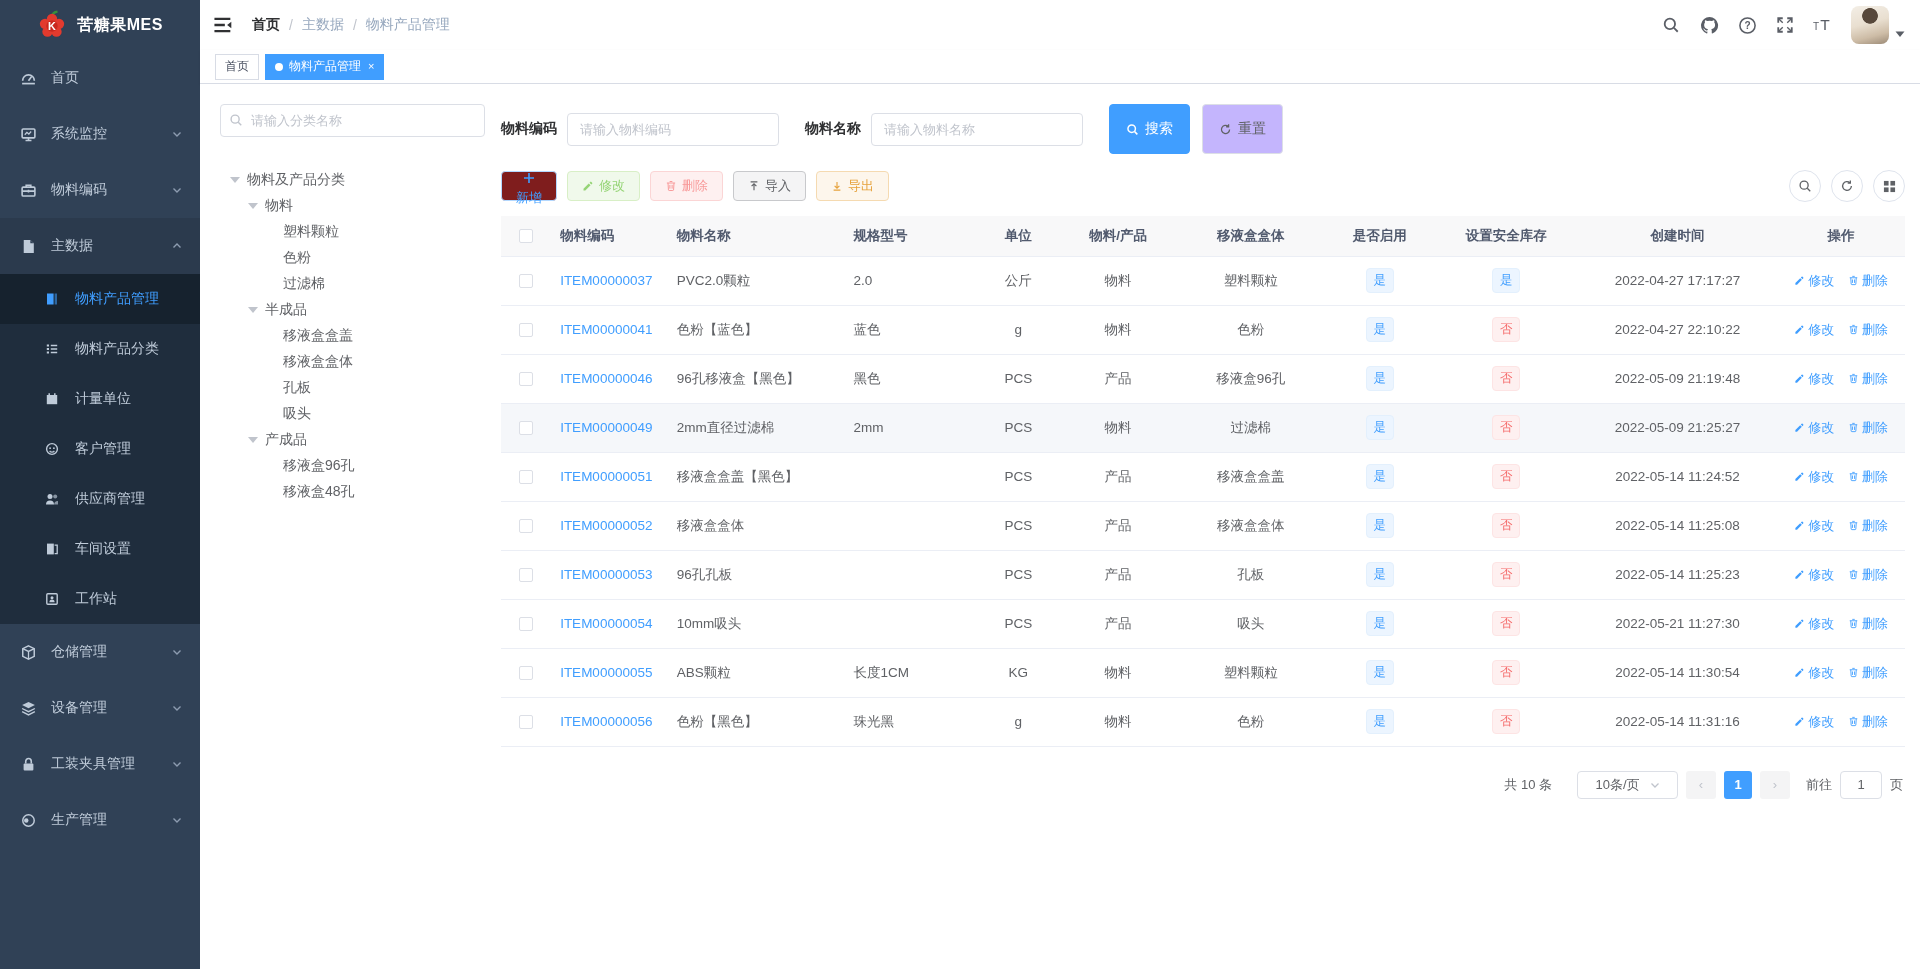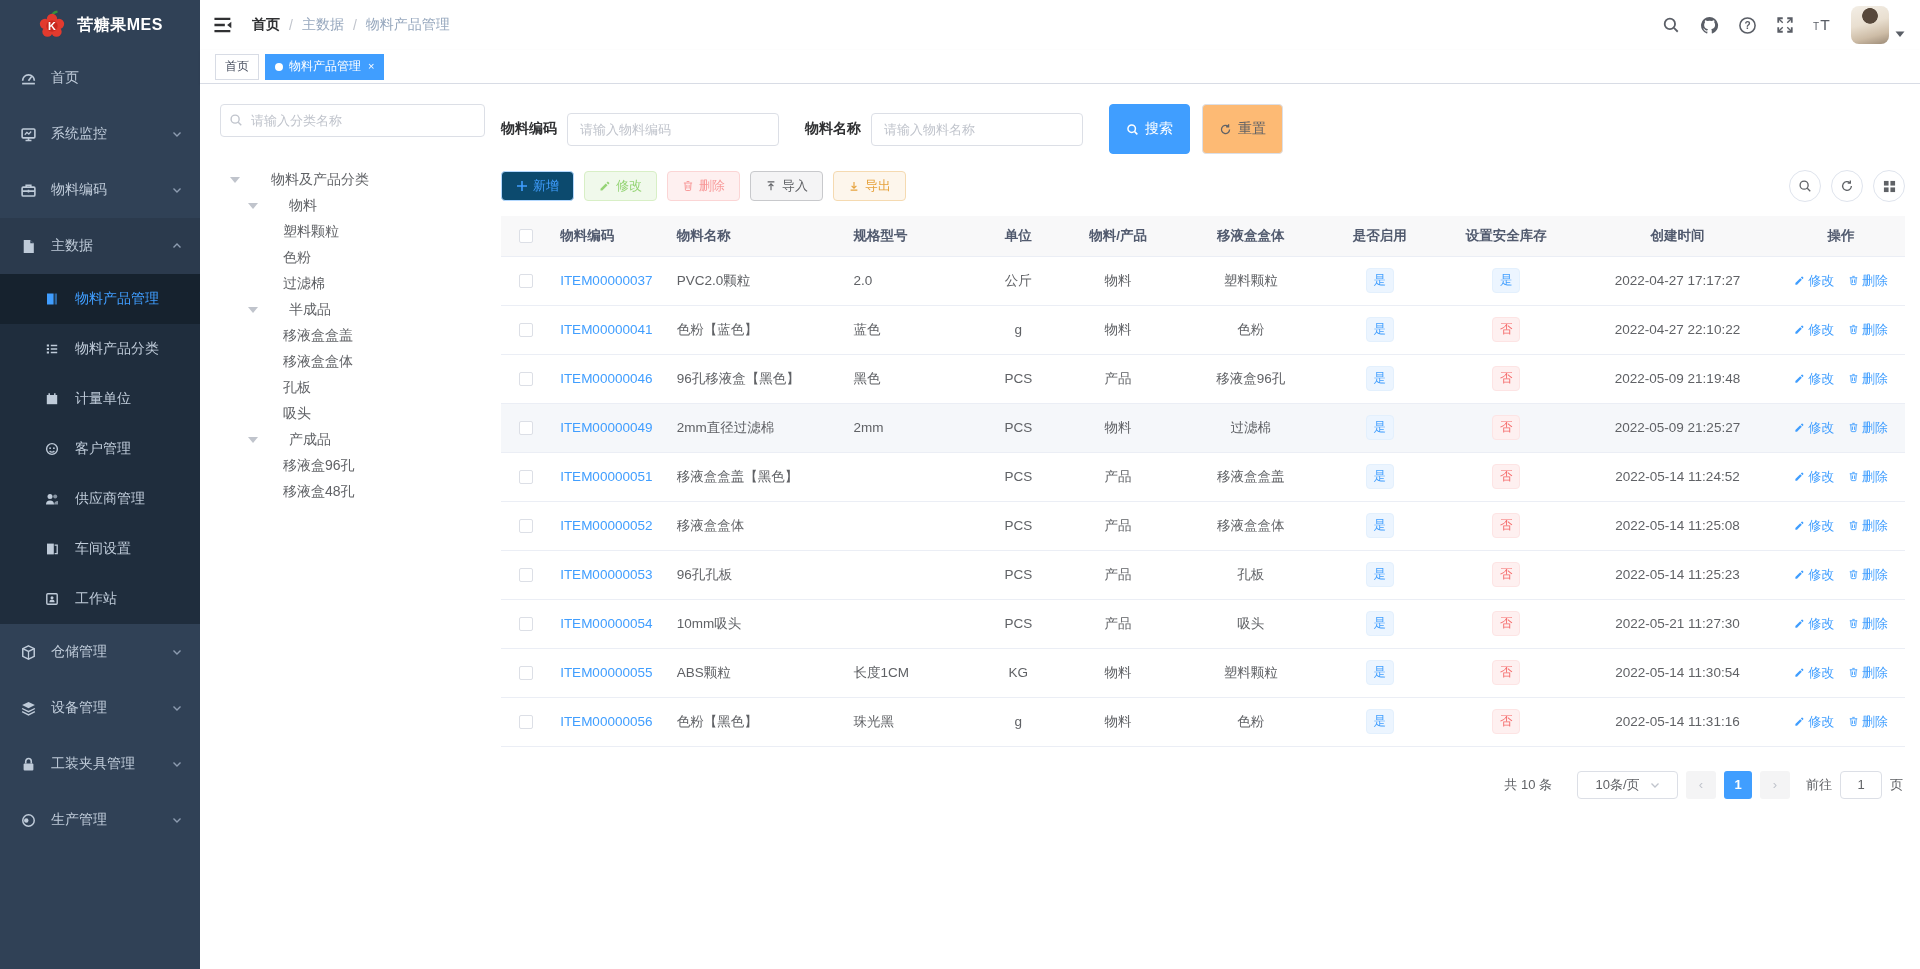--- a/index.html
+++ b/index.html
@@ -50,37 +50,37 @@
 
   
   .content { flex:1; display:flex; padding:20px 15px 0 20px; background:#fff; min-height:0; }
 
   .tree-panel { width:265px; flex-shrink:0; margin-right:16px; }
   .tree-search { position:relative; }
   .tree-search input { width:100%; height:33px; border:1px solid #dcdfe6; border-radius:4px; padding:0 10px 0 30px; font-size:13px; color:#606266; outline:none; font-family:inherit; }
   .tree-search input::placeholder { color:#c0c4cc; }
   .tree-search .search-glyph { position:absolute; left:9px; top:9px; color:#c0c4cc; }
   .tree { margin-top:30px; }
-  .tree-node { height:26px; display:flex; align-items:center; font-size:14px; color:#606266; cursor:pointer;gap:24px; }
+  .tree-node { height:26px; display:flex; align-items:center; font-size:14px; color:#606266; cursor:pointer; }
   .tree-node .caret { width:0; height:0; border-left:5px solid transparent; border-right:5px solid transparent; border-top:6px solid #c0c4cc; margin-right:7px; flex-shrink:0; }
   .lv0 { padding-left:10px; } .lv1 { padding-left:28px; } .lv2 { padding-left:63px; }
 
   .table-panel { flex:1; min-width:0; display:flex; flex-direction:column; }
 
   .filter-row { display:flex; align-items:center; }
   .filter-label { font-weight:bold; color:#303133; font-size:14px; margin-right:10px; white-space:nowrap; }
   .filter-input { width:212px; height:33px; border:1px solid #dcdfe6; border-radius:4px; padding:0 12px; font-size:13px; color:#606266; outline:none; margin-right:26px; font-family:inherit; }
   .filter-input::placeholder { color:#c0c4cc; }
   .btn { height:50px; display:inline-flex; align-items:center; gap:6px; border-radius:4px; font-size:14px; padding:0 16px; cursor:pointer; border:1px solid transparent; white-space:nowrap; }
   .btn-primary { background:#409eff; border-color:#409eff; color:#fff; }
-  .btn-reset { background:#fdba74; border-color:#dcdfe6; color:#606266; margin-left:12px; }
+  .btn-reset { background:#c4b5fd; border-color:#dcdfe6; color:#606266; margin-left:12px; }
 
   .action-row { display:flex; align-items:center; margin-top:16px; }
   .abtn { height:30px; display:inline-flex; align-items:center; gap:5px; border-radius:4px; font-size:13px; padding:0 14px; cursor:pointer; border:1px solid transparent; margin-right:10px; }
-  .abtn-add { background:#0c4a6e; border-color:#b3d8ff; color:#409eff; }
+  .abtn-add { background:#7f1d1d; border-color:#b3d8ff; color:#409eff;flex-direction:column; }
   .abtn-edit { background:#f0f9eb; border-color:#d8efc6; color:#95d475; }
   .abtn-del { background:#fef0f0; border-color:#fbd5d5; color:#f89898; }
   .abtn-import { background:#f4f4f5; border-color:#c8c9cc; color:#606266; }
   .abtn-export { background:#fdf6ec; border-color:#f5dab1; color:#e6a23c; }
   .action-right { margin-left:auto; display:flex; align-items:center; gap:10px; }
   .circle-btn { width:32px; height:32px; border-radius:50%; border:1px solid #dfe4ed; background:#fff; display:inline-flex; align-items:center; justify-content:center; color:#5f6266; cursor:pointer; }
 
   table { width:100%; border-collapse:collapse; table-layout:fixed; margin-top:14px; }
   th { height:40px; background:#f8f8f9; color:#515a6e; font-size:13.5px; font-weight:bold; }
   td { height:49px; font-size:13.5px; color:#606266; border-bottom:1px solid #ebeef5; overflow:hidden; white-space:nowrap; }

